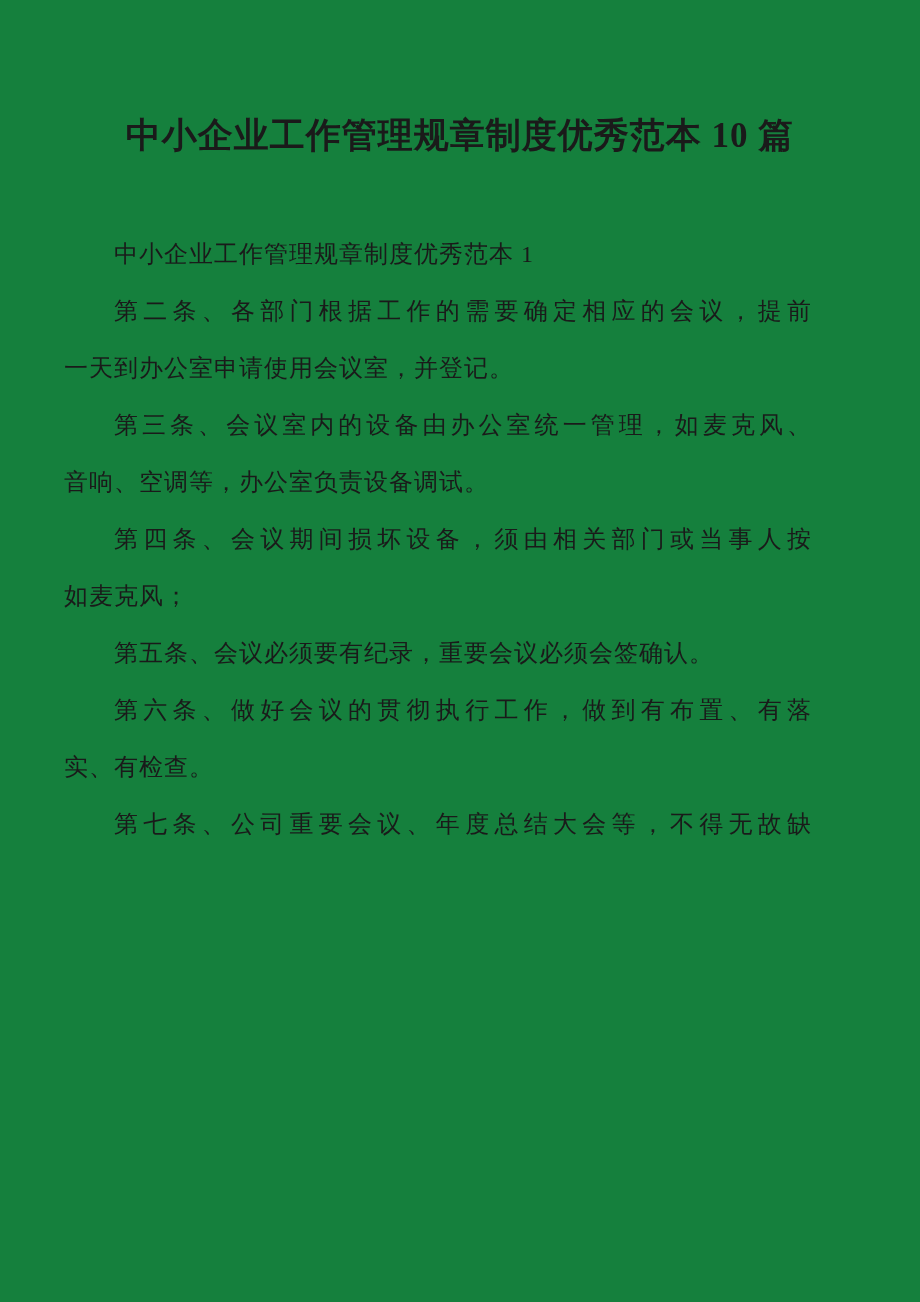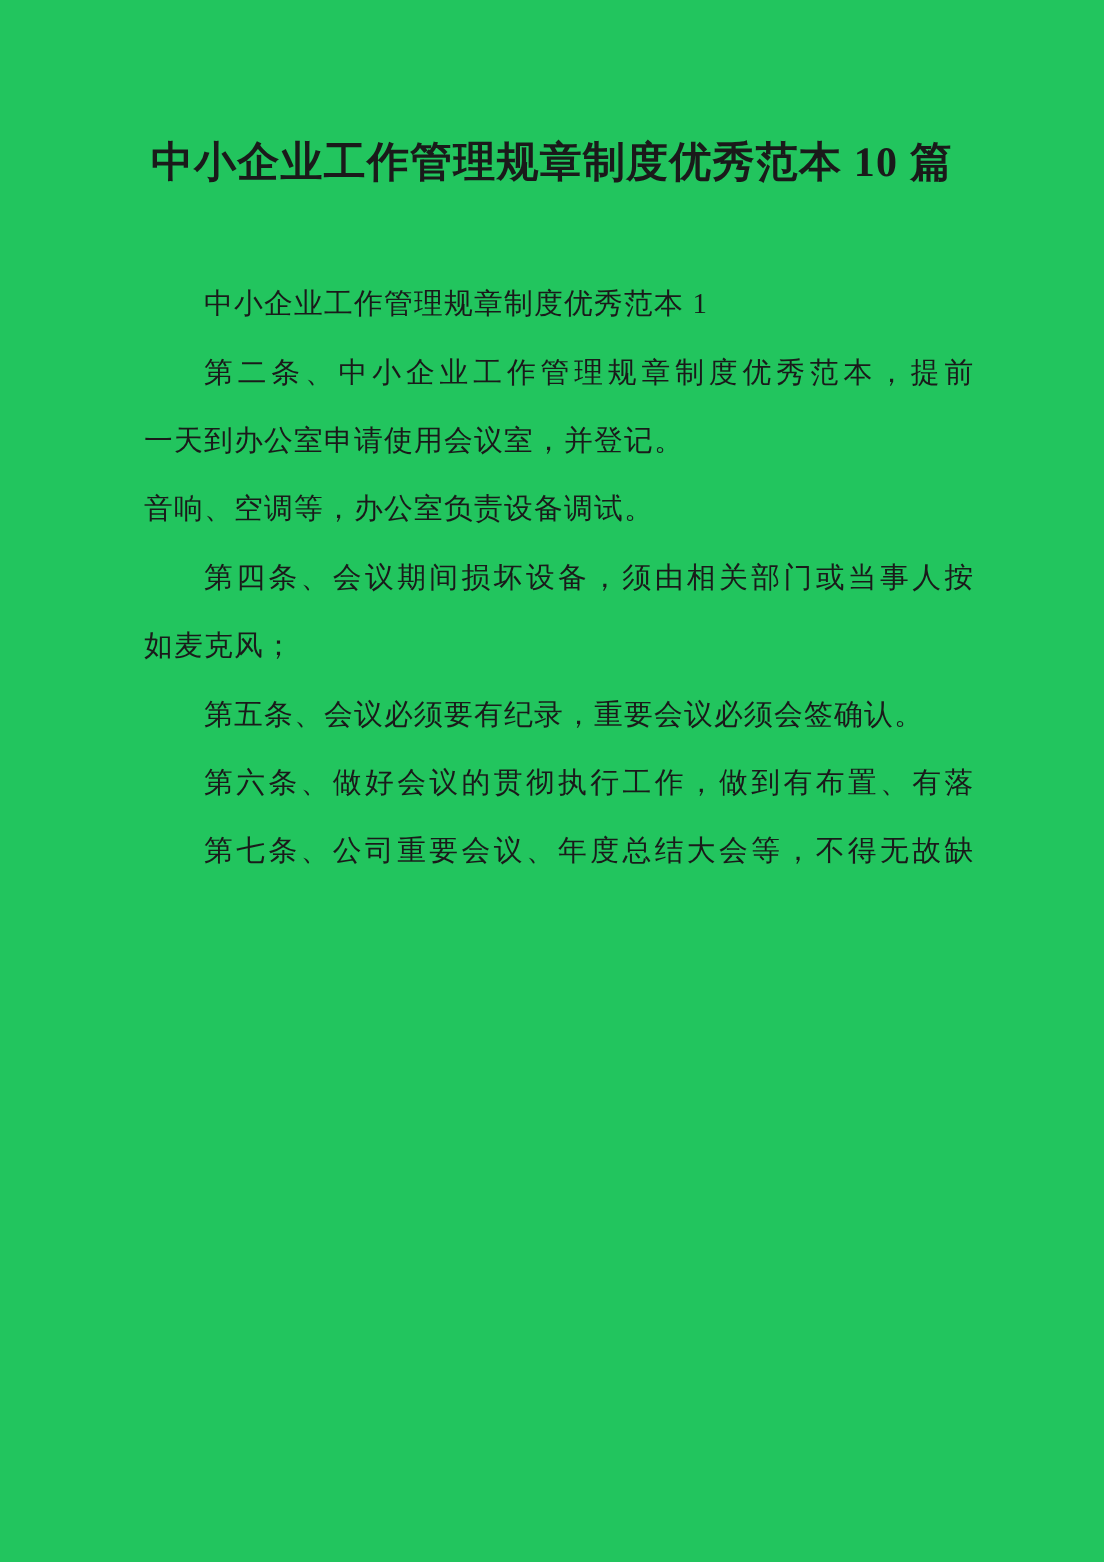--- a/index.html
+++ b/index.html
@@ -7,37 +7,37 @@
     width: 920px;
     height: 1302px;
     background: #ffffff;
     overflow: hidden;
     font-family: "Liberation Serif", "DejaVu Serif", serif;
   }
   .page {
     position: relative;
     width: 920px;
     height: 1302px;
-    background: #22c55e;
+    background: #15803d;
     color: #1a1a1a;
   }
   .doc-title {
     margin: 0;
     padding-top: 104px;
     height: 64px;
     line-height: 64px;
     text-align: center;
     font-size: 35px;
     font-weight: bold;
     letter-spacing: 1px;
     white-space: nowrap;
   }
   .doc-body {
     padding-top: 58px;
-    margin-left: 120px;
+    margin-left: 64px;
     margin-right: 108px; 
     font-size: 24px;
     letter-spacing: 1px;
   }
   .paragraph { margin: 0; }
   .line {
     height: 57px;
     line-height: 57px;
     text-align: justify;
     text-align-last: left;
@@ -53,33 +53,35 @@
 </head>
 <body style="background: rgb(255, 255, 255);">
 
 <div class="page" style="color: rgb(26, 26, 26);">
   <h1 class="doc-title">中小企业工作管理规章制度优秀范本 10 篇</h1>
   <div class="doc-body">
       <div class="paragraph">
         <div class="line first">中小企业工作管理规章制度优秀范本 1</div>
       </div>
       <div class="paragraph">
-        <div class="line first fill">第二条、中小企业工作管理规章制度优秀范本，提前</div>
+        <div class="line first fill">第二条、各部门根据工作的需要确定相应的会议，提前</div>
         <div class="line">一天到办公室申请使用会议室，并登记。</div>
       </div>
       <div class="paragraph">
+        <div class="line first fill">第三条、会议室内的设备由办公室统一管理，如麦克风、</div>
         <div class="line">音响、空调等，办公室负责设备调试。</div>
       </div>
       <div class="paragraph">
         <div class="line first fill">第四条、会议期间损坏设备，须由相关部门或当事人按</div>
         <div class="line">如麦克风；</div>
       </div>
       <div class="paragraph">
         <div class="line first">第五条、会议必须要有纪录，重要会议必须会签确认。</div>
       </div>
       <div class="paragraph">
         <div class="line first fill">第六条、做好会议的贯彻执行工作，做到有布置、有落</div>
+        <div class="line">实、有检查。</div>
       </div>
       <div class="paragraph">
         <div class="line first fill">第七条、公司重要会议、年度总结大会等，不得无故缺</div>
       </div>
     </div>
 </div>
 
 </body></html>

